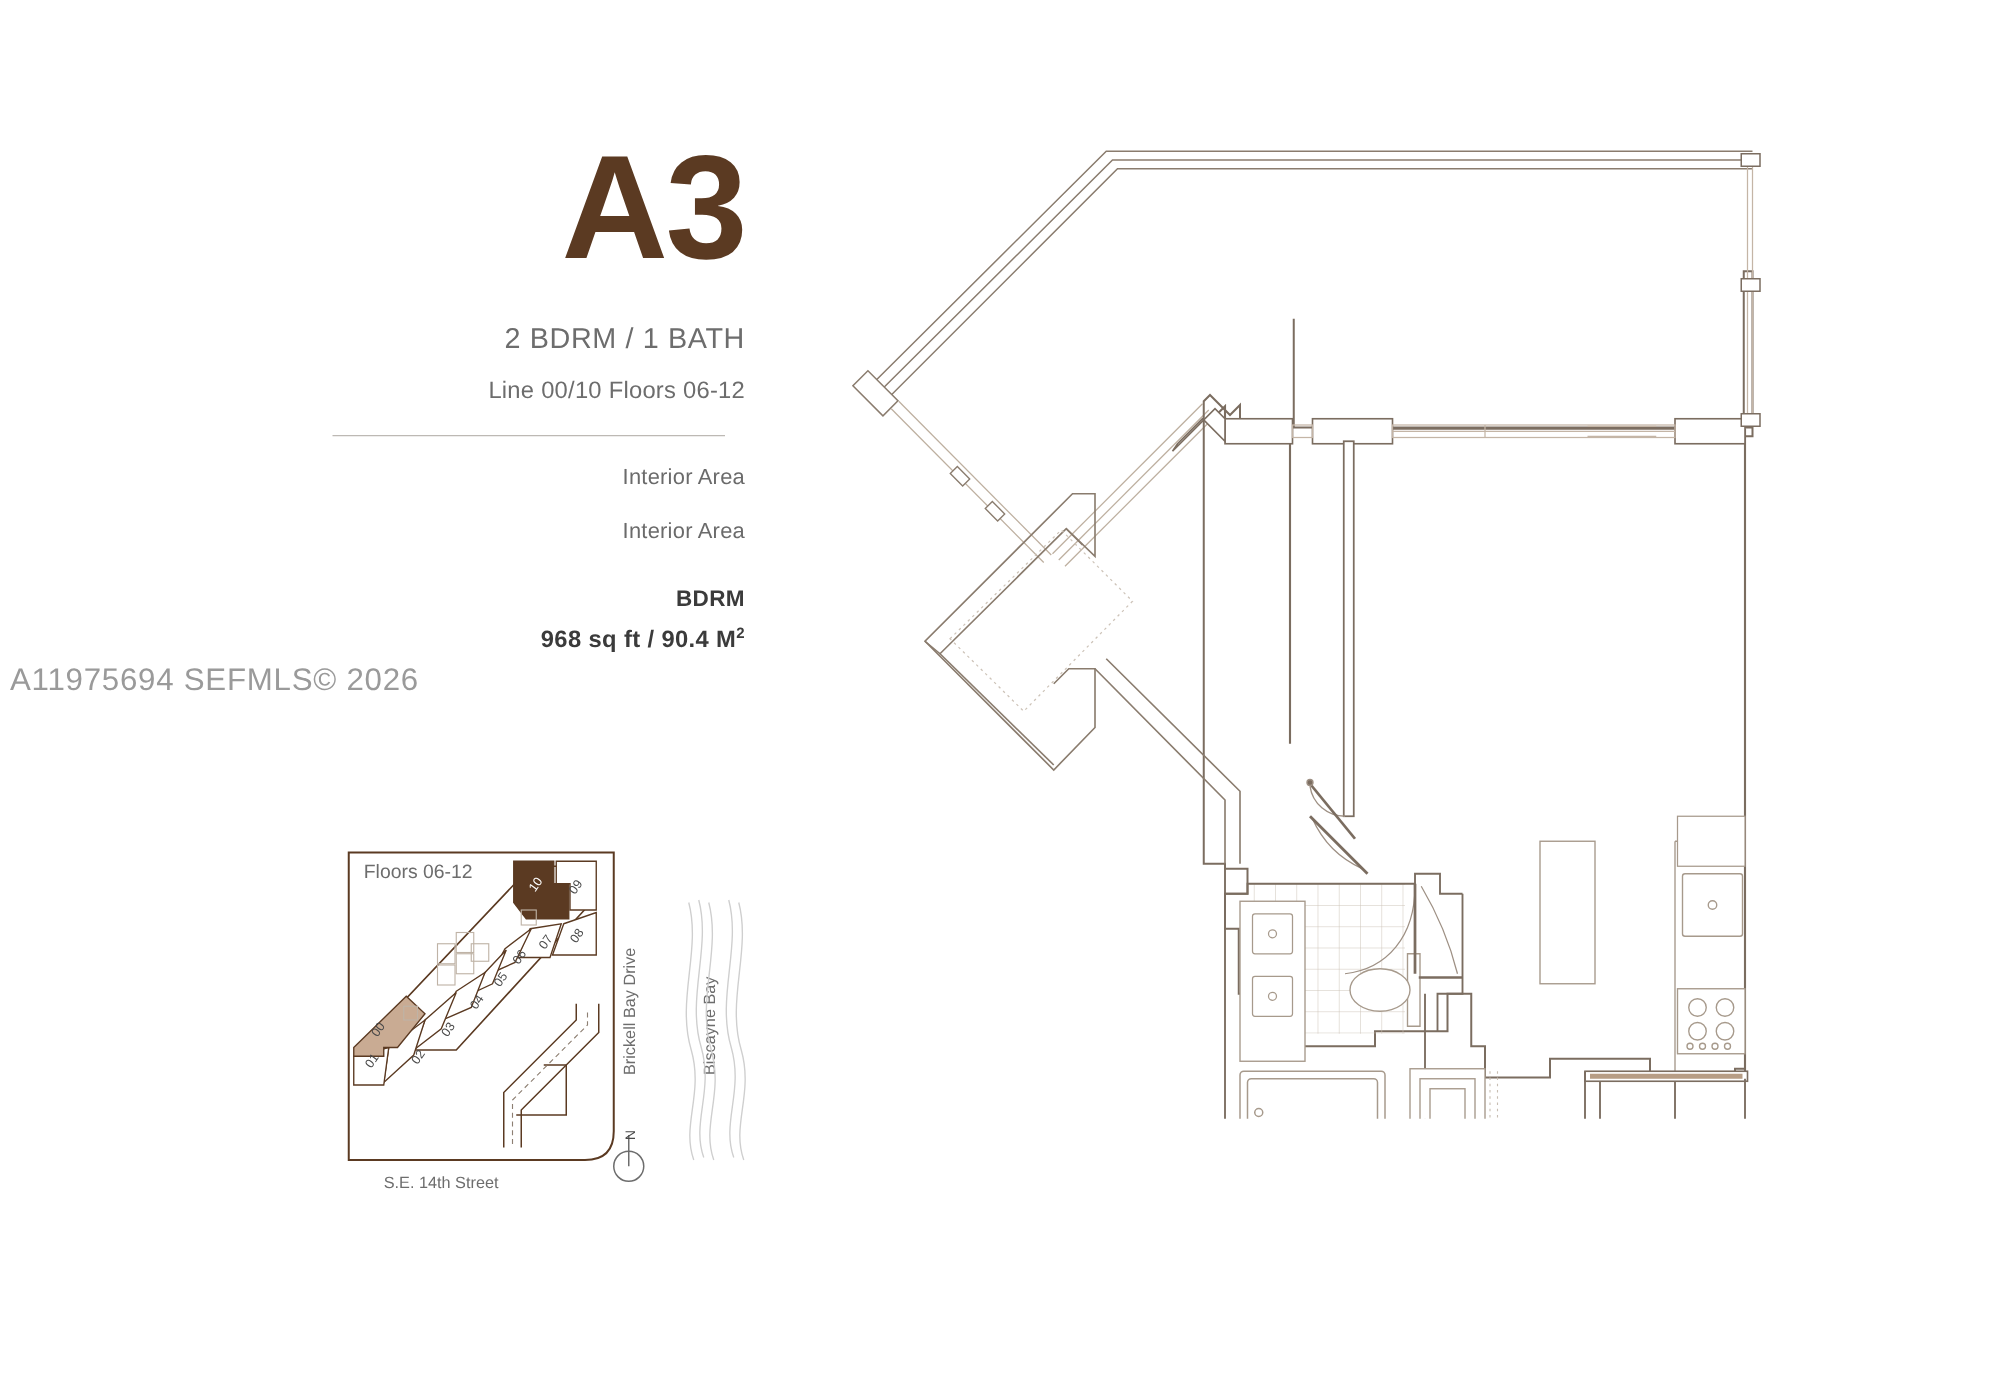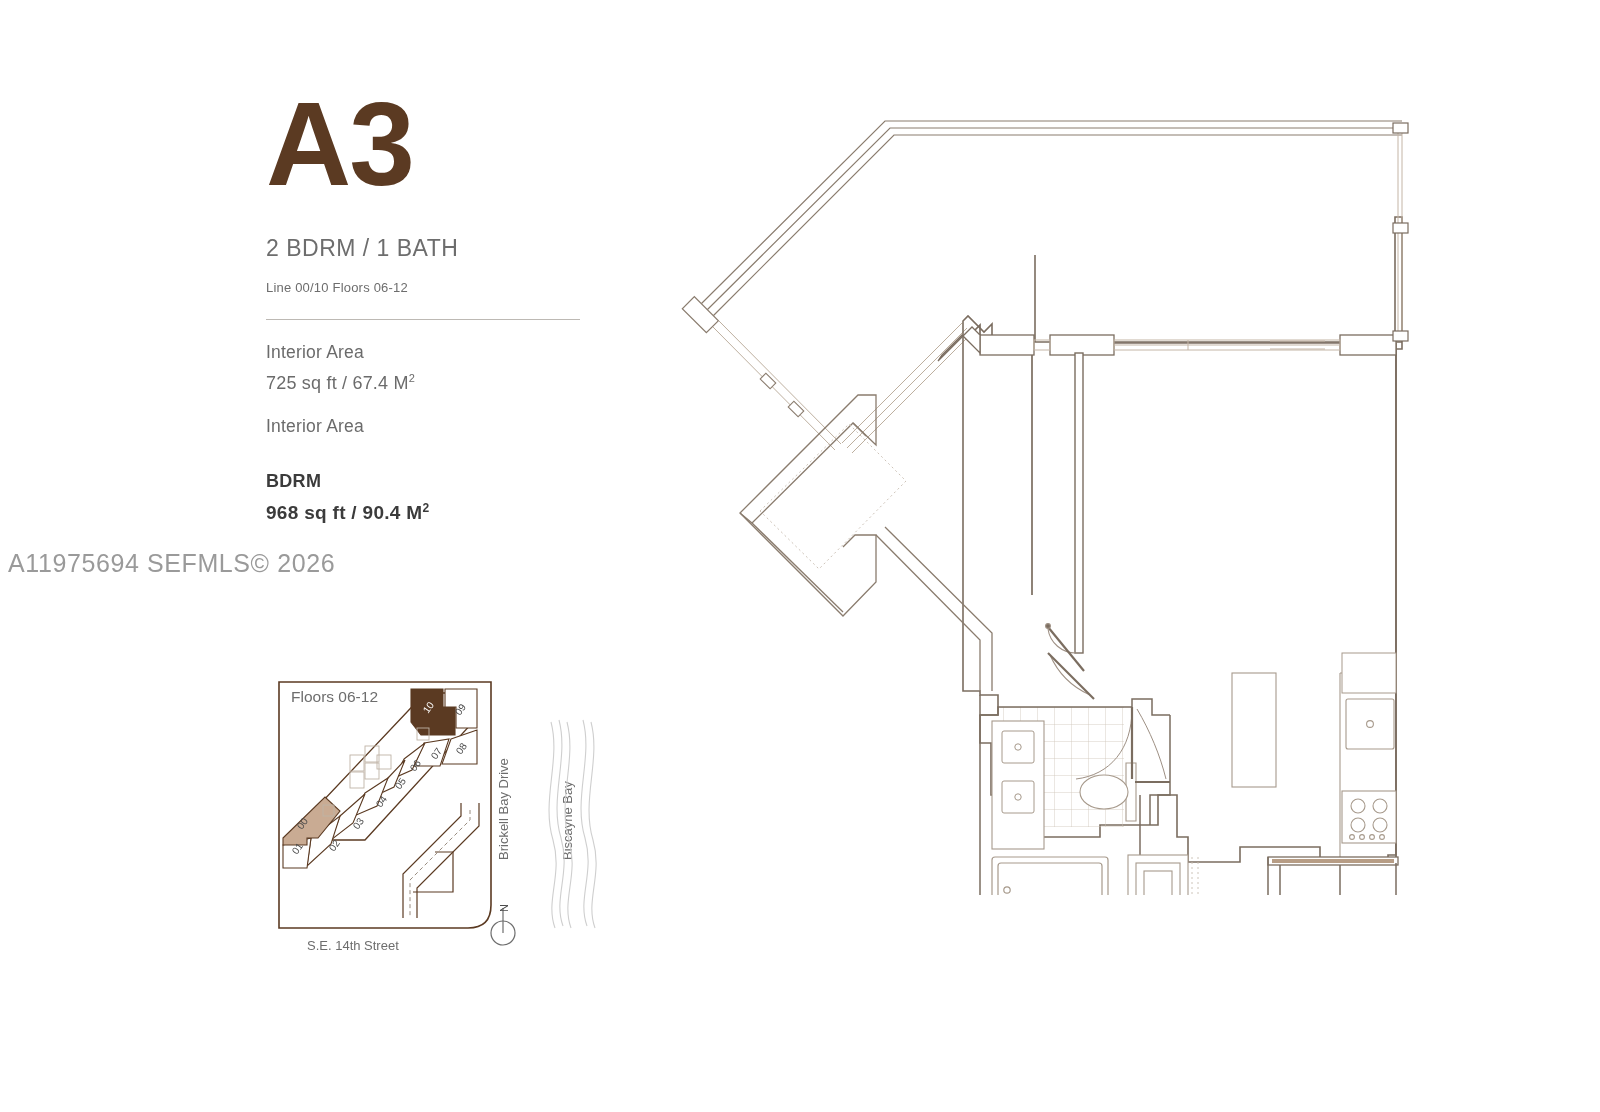--- a/index.html
+++ b/index.html
@@ -13,42 +13,43 @@
     position: relative;
     overflow: hidden;
     font-family: "Liberation Sans", sans-serif;
     -webkit-font-smoothing: antialiased;
   }
 
   
   #info-panel {
     position: absolute;
     left: 266px;
-    top: 94px;
+    top: 116px;
     width: 330px;
+    text-align: right;
   }
   #plan-code {
     font-size: 118px;
     line-height: 0.86;
     font-weight: bold;
     color: #5b3a22;
     letter-spacing: -2px;
     margin: 0;
     font-family: "Liberation Sans", sans-serif;
   }
   #beds-baths {
     margin-top: 40px;
     font-size: 23px;
     color: #6d6d6d;
     letter-spacing: 0.5px;
     font-weight: 400;
   }
   #line-floors {
     margin-top: 18px;
-    font-size: 13px;
+    font-size: 19px;
     color: #6d6d6d;
     letter-spacing: 0.2px;
   }
   #divider {
     margin-top: 24px;
     width: 314px;
     height: 1px;
     background: #bdb9b4;
   }
   .area-block { margin-top: 22px; }
@@ -77,21 +78,21 @@
     font-weight: bold;
     margin-top: 9px;
     letter-spacing: 0.3px;
   }
   #total-value sup { font-size: 12px; vertical-align: super; }
 
   
   #watermark {
     position: absolute;
     left: 8px;
-    top: 549px;
+    top: 530px;
     font-size: 25px;
     color: #9a9a9a;
     letter-spacing: 0.6px;
     white-space: nowrap;
   }
 
   
   #keymap {
     position: absolute;
     left: 265px;
@@ -115,21 +116,20 @@
 <body>
 
 <div id="info-panel">
   <div id="plan-code">A3</div>
   <div id="beds-baths">2 BDRM  / 1 BATH</div>
   <div id="line-floors">Line 00/10  Floors 06-12</div>
   <div id="divider"></div>
 
   <div class="area-block">
     <div class="area-label">Interior Area</div>
-    <div class="area-value"><span>725 sq ft / 67.4 M</span><sup>2</sup></div>
   </div>
 
   <div class="area-block">
     <div class="area-label">Interior Area</div>
   </div>
 
   <div id="total-block">
     <div id="total-label">BDRM</div>
     <div id="total-value"><span>968 sq ft / 90.4 M</span><sup>2</sup></div>
   </div>

